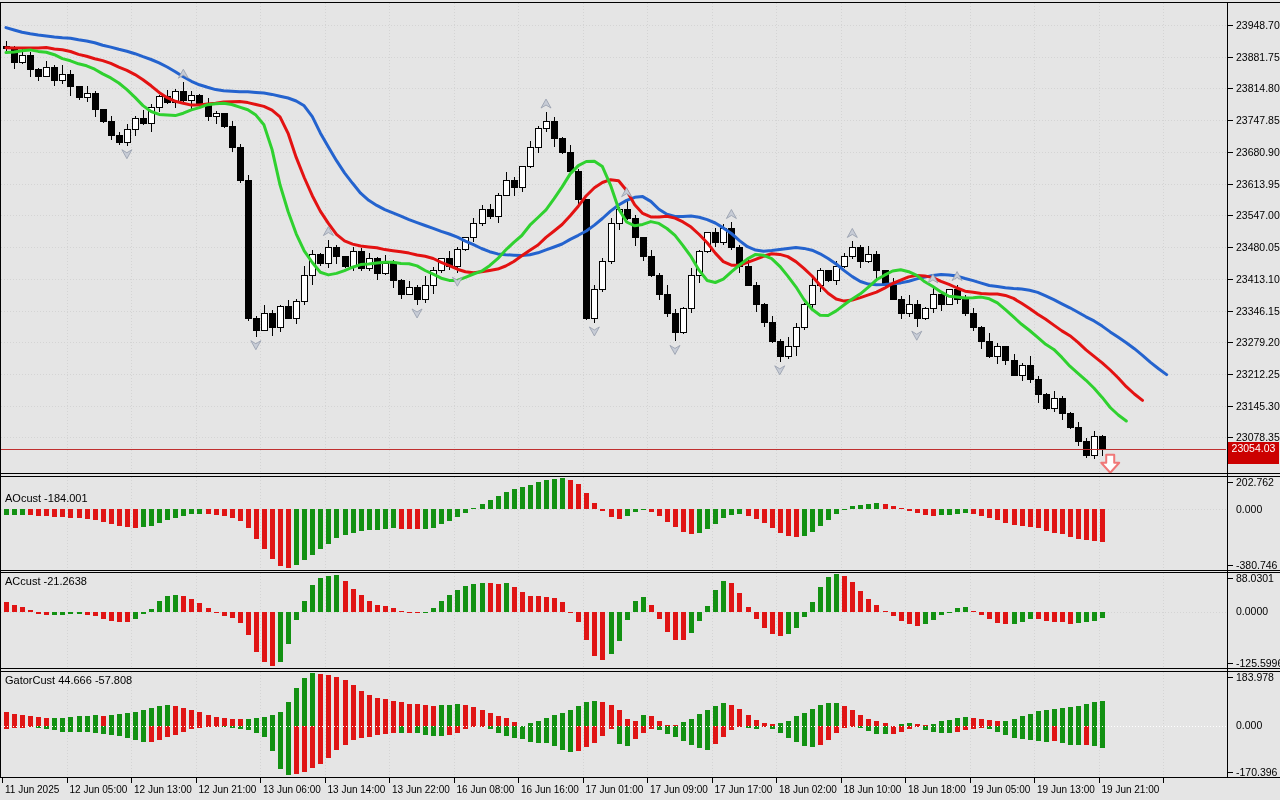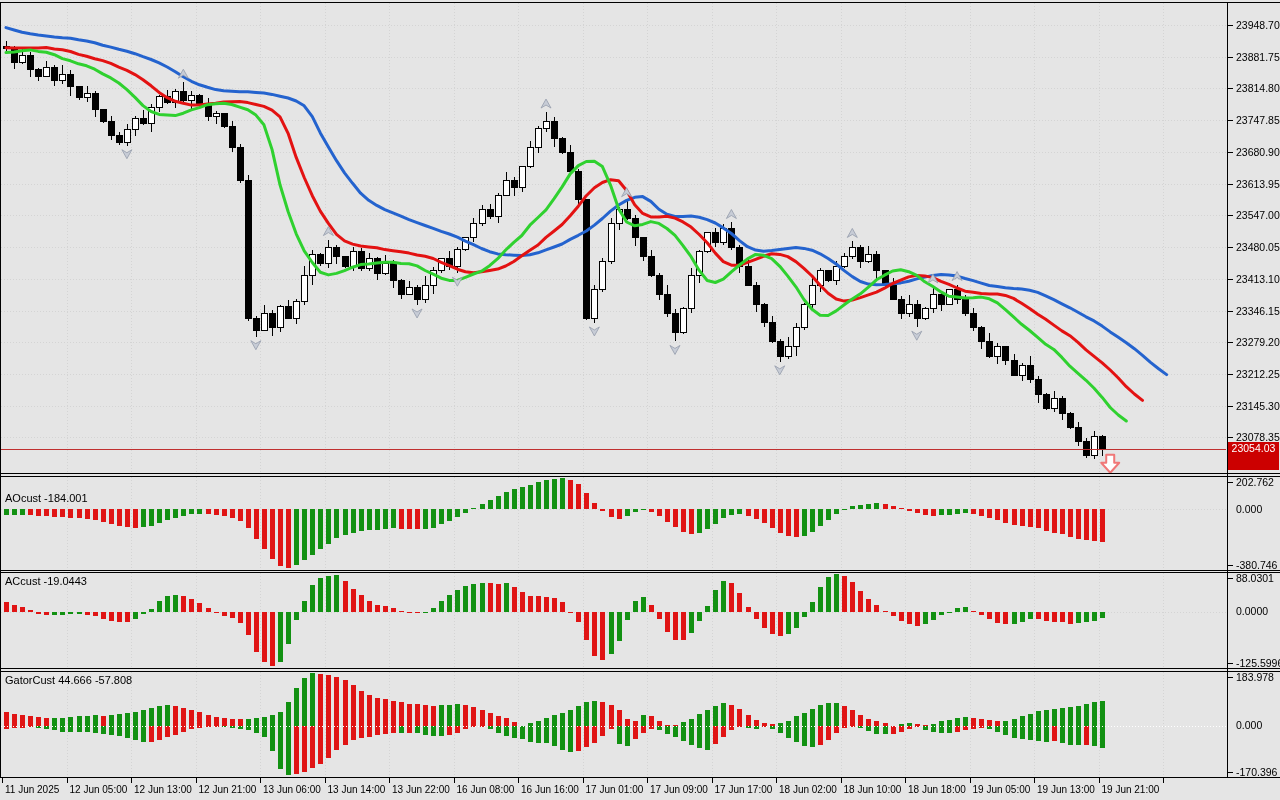--- a/index.html
+++ b/index.html
@@ -1,20 +1,20 @@
 <!DOCTYPE html>
 <html><head>
 <meta charset="utf-8">
 <style>
   html,body{margin:0;padding:0;background:#fff;}
   #app{position:relative;width:1280px;height:800px;background:#e5e5e5;overflow:hidden;
        font-family:"Liberation Sans",sans-serif;}
   #chart{position:absolute;left:0;top:0;}
   .pane-label{position:absolute;left:5px;font-size:11px;color:#000;white-space:nowrap;}
-  #price-chip{position:absolute;left:1228px;top:442px;width:51px;height:28px;background:#CC0000;
+  #price-chip{position:absolute;left:1228px;top:442px;width:51px;height:22px;background:#CC0000;
       color:#fff;font-size:10.5px;line-height:13px;text-align:center;letter-spacing:0;}
 </style>
 </head>
 <body>
 
 <div id="app">
   <svg id="chart" width="1280" height="800">
       <g>
         <line x1="67.5" y1="3" x2="67.5" y2="472" stroke="#D4D4D4" stroke-width="1" stroke-dasharray="1,2" shape-rendering="crispEdges"></line>
         <line x1="131.5" y1="3" x2="131.5" y2="472" stroke="#D4D4D4" stroke-width="1" stroke-dasharray="1,2" shape-rendering="crispEdges"></line>
@@ -1059,16 +1059,16 @@
         <text x="714.5" y="793" font-size="10" fill="#000" font-family="Liberation Sans,sans-serif">17 Jun 17:00</text>
         <text x="779" y="793" font-size="10" fill="#000" font-family="Liberation Sans,sans-serif">18 Jun 02:00</text>
         <text x="843.5" y="793" font-size="10" fill="#000" font-family="Liberation Sans,sans-serif">18 Jun 10:00</text>
         <text x="908" y="793" font-size="10" fill="#000" font-family="Liberation Sans,sans-serif">18 Jun 18:00</text>
         <text x="972.5" y="793" font-size="10" fill="#000" font-family="Liberation Sans,sans-serif">19 Jun 05:00</text>
         <text x="1037" y="793" font-size="10" fill="#000" font-family="Liberation Sans,sans-serif">19 Jun 13:00</text>
         <text x="1101.5" y="793" font-size="10" fill="#000" font-family="Liberation Sans,sans-serif">19 Jun 21:00</text>
       </g>
     </svg>
   <div class="pane-label" style="top:492px">AOcust -184.001</div>
-  <div class="pane-label" style="top:575px">ACcust -19.0443</div>
+  <div class="pane-label" style="top:575px">ACcust -21.2638</div>
   <div class="pane-label" style="top:674px">GatorCust 44.666 -57.808</div>
   <div id="price-chip">23054.03</div>
 </div>
 
 </body></html>

